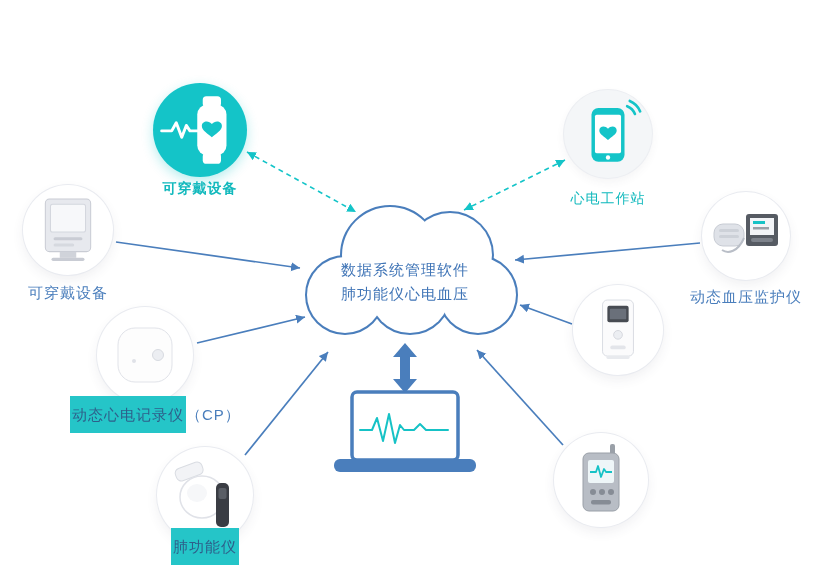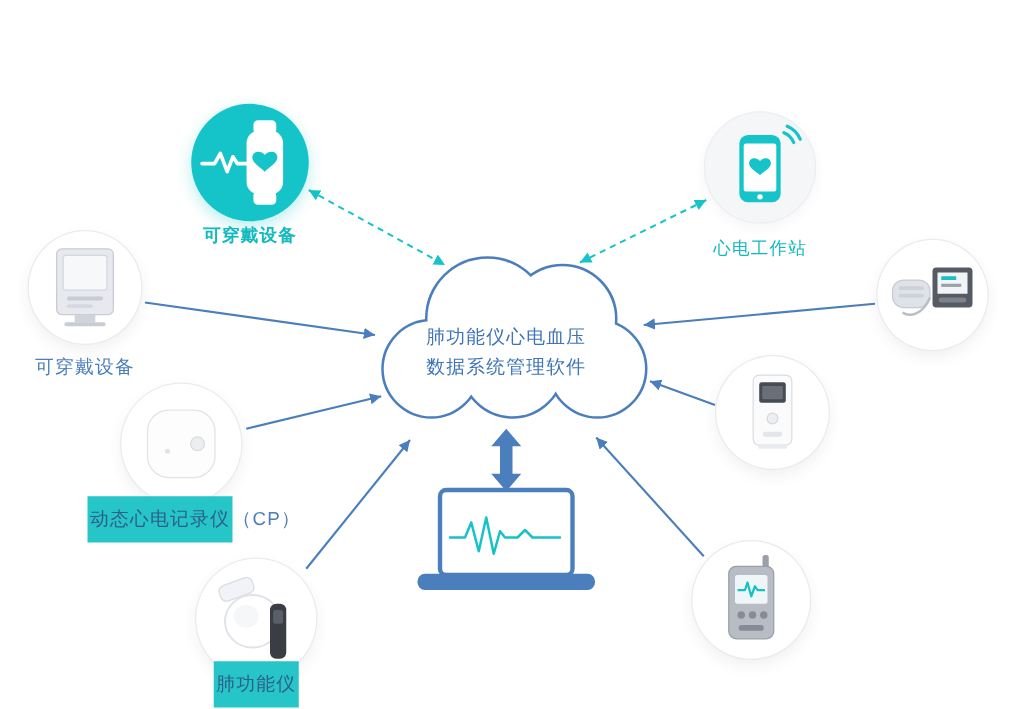--- a/index.html
+++ b/index.html
@@ -76,22 +76,22 @@
     <path d="M405 343 L393 357 L400 357 L400 379 L393 379 L405 393 L417 379 L410 379 L410 357 L417 357 Z" fill="#4a7ebc"></path>
 
     <g>
       <rect x="352" y="392" width="106" height="68" rx="5" fill="#ffffff" stroke="#4a7ebc" stroke-width="3.5"></rect>
       <polyline points="360,430 372,430 377,418 383,441 389,414 395,443 400,425 404,430 414,430 420,424 426,430 448,430" fill="none" stroke="#16c2c6" stroke-width="2" stroke-linejoin="round" stroke-linecap="round"></polyline>
       <rect x="334" y="459" width="142" height="13" rx="6" fill="#4a7ebc"></rect>
     </g>
   </svg>
 
   <div class="cloud-text">
+    <div>数据系统管理软件</div>
     <div>肺功能仪心电血压</div>
-    <div>数据系统管理软件</div>
   </div>
 
   <div class="circle teal-circle" style="left:153px;top:83px;width:94px;height:94px;">
     <svg width="84" height="84" viewBox="0 0 92 92">
       <polyline points="4,47 15,47 20,38 26,54 31,41 35,47 43,47" fill="none" stroke="#ffffff" stroke-width="3.2" stroke-linecap="round" stroke-linejoin="round"></polyline>
       <rect x="49" y="9" width="20" height="12" rx="4" fill="#ffffff"></rect>
       <rect x="49" y="71" width="20" height="12" rx="4" fill="#ffffff"></rect>
       <rect x="43" y="18" width="32" height="56" rx="11" fill="#ffffff"></rect>
       <path d="M59 54 C 55 50 48 46.6 48 41.5 C 48 36 55.5 34.8 59 39.5 C 62.5 34.8 70 36 70 41.5 C 70 46.6 63 50 59 54 Z" fill="#14c4c8"></path>
     </svg>
@@ -148,20 +148,21 @@
       <rect x="9" y="21" width="20" height="3" rx="1.5" fill="#cdd1d8"></rect>
       <rect x="9" y="27" width="20" height="3" rx="1.5" fill="#cdd1d8"></rect>
       <path d="M34 30 C 28 44, 18 46, 12 42" fill="none" stroke="#b9bec7" stroke-width="2"></path>
       <rect x="36" y="6" width="32" height="32" rx="3" fill="#565b63"></rect>
       <rect x="40" y="10" width="24" height="17" fill="#f2f4f7"></rect>
       <rect x="43" y="13" width="12" height="3" fill="#16c2c6"></rect>
       <rect x="43" y="19" width="16" height="2.5" fill="#9aa0a8"></rect>
       <rect x="41" y="30" width="22" height="4" rx="2" fill="#7d828b"></rect>
     </svg>
   </div>
+  <div class="label" style="left:689px;top:288px;width:114px;">动态血压监护仪</div>
 
   <div class="circle" style="left:573px;top:285px;width:90px;height:90px;">
     <svg width="58" height="66" viewBox="0 0 60 68">
       <rect x="14" y="3" width="32" height="58" rx="5" fill="#fbfbfc" stroke="#d9dce2"></rect>
       <rect x="19" y="9" width="22" height="17" rx="2" fill="#474b52"></rect>
       <rect x="21.5" y="12" width="17" height="11" rx="1" fill="#6a707a"></rect>
       <circle cx="30" cy="39" r="4.5" fill="#eceef2" stroke="#d4d7dd"></circle>
       <rect x="22" y="50" width="16" height="4" rx="2" fill="#e3e5ea"></rect>
       <rect x="18" y="61" width="24" height="3" rx="1.5" fill="#e8eaee"></rect>
     </svg>

